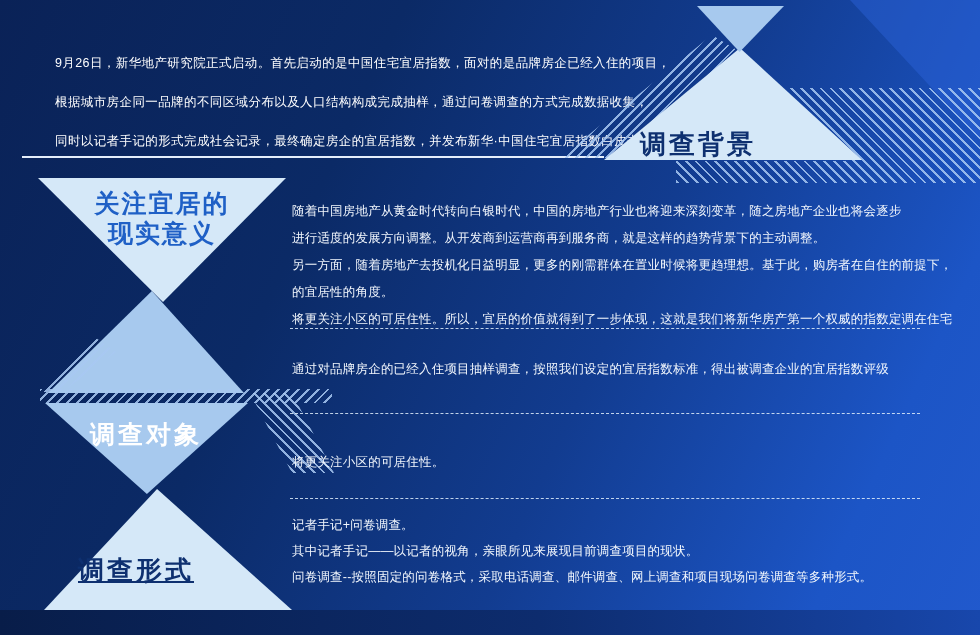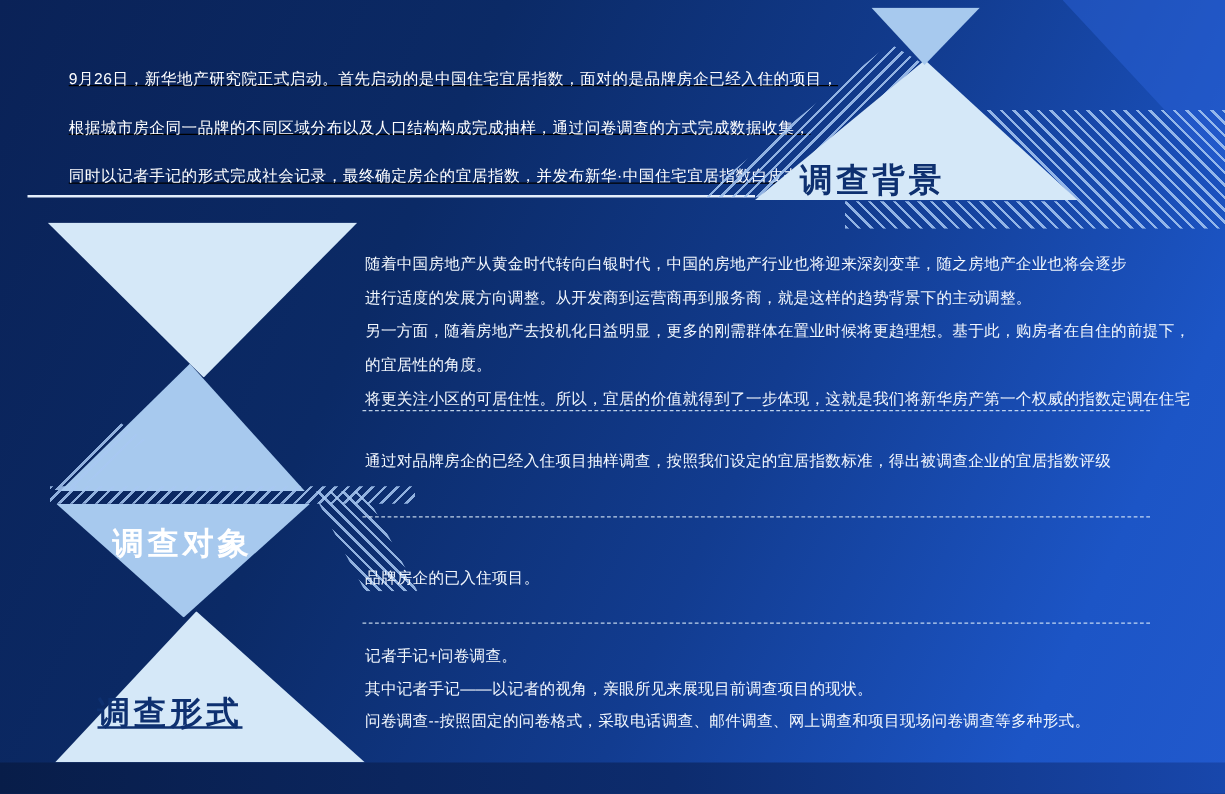--- a/index.html
+++ b/index.html
@@ -27,37 +27,41 @@
   .lbl-white{color:#ffffff;font-weight:bold;font-size:25px;letter-spacing:3px;text-align:center;white-space:nowrap;}
   .rule{background:#e4eefb;}
 </style>
 </head>
 <body>
 
 <div class="stage">
 
   <div class="abs stagefill" style="clip-path:polygon(850px 0px,980px 0px,980px 140px);background:rgba(45,100,220,.45);"></div>
 
-  <div class="abs" style="left:55px;top:44px;text-decoration:underline;">
+  <div class="abs" style="left:55px;top:44px;">
     <div class="introline">9月26日，新华地产研究院正式启动。首先启动的是中国住宅宜居指数，面对的是品牌房企已经入住的项目，</div>
     <div class="introline">根据城市房企同一品牌的不同区域分布以及人口结构构成完成抽样，通过问卷调查的方式完成数据收集，</div>
     <div class="introline">同时以记者手记的形式完成社会记录，最终确定房企的宜居指数，并发布新华·中国住宅宜居指数白皮书。</div>
   </div>
 
   <div class="abs rule" style="left:22px;top:156px;width:582px;height:2px;"></div>
 
   <div class="abs stagefill hatch-fwd" style="clip-path:polygon(560px 158px,712px 35px,745px 55px,608px 158px);"></div>
   <div class="abs stagefill hatch-back" style="clip-path:polygon(778px 88px,980px 88px,980px 183px,676px 183px,676px 161px,852px 161px);"></div>
   <div class="abs tri-pale" style="left:604px;top:48px;width:258px;height:112px;clip-path:polygon(52.7% 0,0 100%,100% 100%);"></div>
   <div class="abs tri-peri" style="left:697px;top:6px;width:87px;height:46px;clip-path:polygon(0 0,100% 0,49% 100%);"></div>
   <div class="abs lbl-navy" style="left:640px;top:127px;width:200px;">调查背景</div>
 
   <div class="abs tri-peri" style="left:48px;top:291px;width:196px;height:102px;clip-path:polygon(53% 0,0 100%,100% 100%);"></div>
 
   <div class="abs tri-pale" style="left:38px;top:178px;width:248px;height:124px;clip-path:polygon(0 0,100% 0,50.4% 100%);"></div>
+  <div class="abs lbl-blue" style="left:48px;top:188px;width:228px;">
+    <div>关注宜居的</div>
+    <div>现实意义</div>
+  </div>
   <div class="abs lbl-white" style="left:51px;top:353px;width:190px;margin-top:48px;">调查目的</div>
 
   <div class="abs stagefill hatch-fwd" style="clip-path:polygon(40px 392px,96px 338px,116px 352px,62px 392px);"></div>
   <div class="abs hatch-fwd" style="left:40px;top:389px;width:292px;height:14px;"></div>
   <div class="abs stagefill hatch-back" style="clip-path:polygon(250px 393px,292px 393px,334px 473px,292px 473px);"></div>
 
   <div class="abs tri-pale" style="left:44px;top:489px;width:248px;height:121px;clip-path:polygon(45.6% 0,0 100%,100% 100%);"></div>
 
   <div class="abs tri-peri" style="left:45px;top:403px;width:203px;height:91px;clip-path:polygon(0 0,100% 0,50.2% 100%);"></div>
   <div class="abs lbl-white" style="left:48px;top:418px;width:196px;">调查对象</div>
@@ -73,21 +77,21 @@
 
   <div class="abs dash" style="left:290px;top:328px;width:630px;"></div>
 
   <div class="abs" style="left:292px;top:356px;">
     <div class="bodyline lh27">通过对品牌房企的已经入住项目抽样调查，按照我们设定的宜居指数标准，得出被调查企业的宜居指数评级</div>
   </div>
 
   <div class="abs dash" style="left:290px;top:413px;width:630px;"></div>
 
   <div class="abs" style="left:292px;top:449px;">
-    <div class="bodyline lh27">品牌房企的已入住项目。</div>
+    <div class="bodyline lh27">将更关注小区的可居住性。</div>
   </div>
 
   <div class="abs dash" style="left:290px;top:498px;width:630px;"></div>
 
   <div class="abs" style="left:292px;top:512px;">
     <div class="bodyline lh26">记者手记+问卷调查。</div>
     <div class="bodyline lh26">其中记者手记——以记者的视角，亲眼所见来展现目前调查项目的现状。</div>
     <div class="bodyline lh26">问卷调查--按照固定的问卷格式，采取电话调查、邮件调查、网上调查和项目现场问卷调查等多种形式。</div>
   </div>
 

